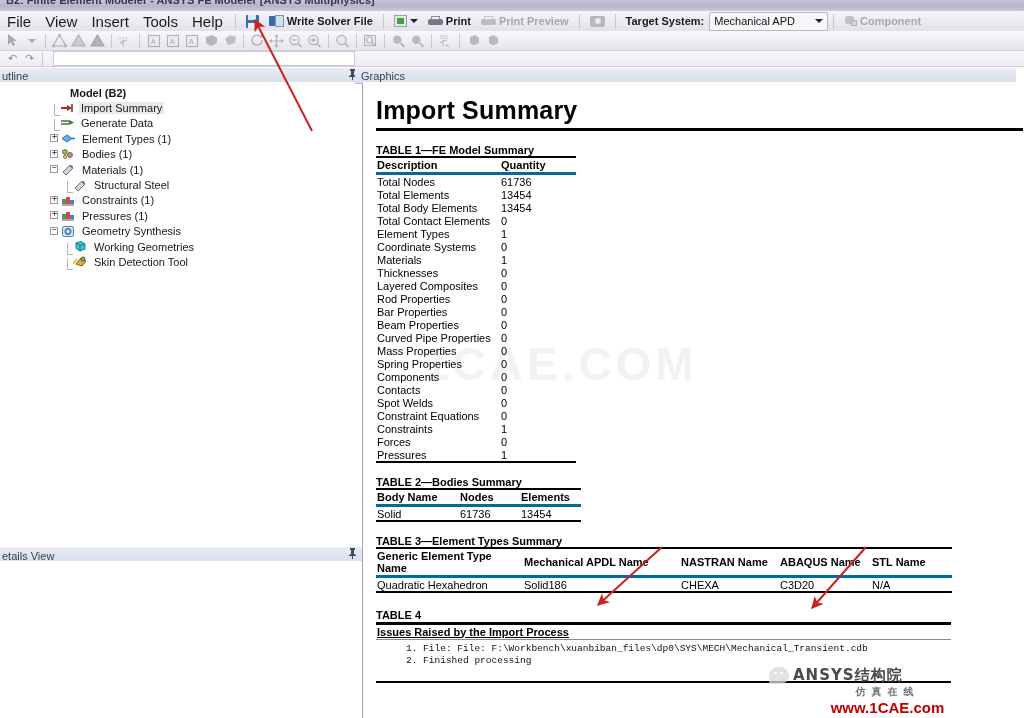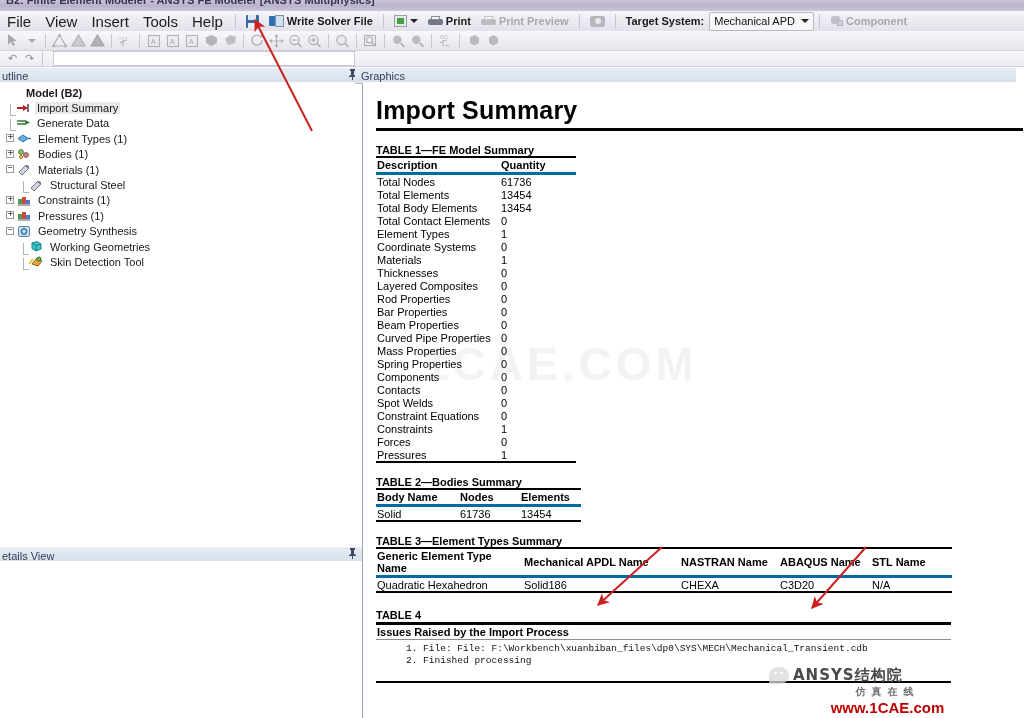--- a/index.html
+++ b/index.html
@@ -56,21 +56,21 @@
   .ic-print:after{content:"";position:absolute;left:3px;top:0px;width:9px;height:4px;background:#f2f2f2;border:1px solid #8b8b8b;box-sizing:border-box;}
   .ic-print.dim:before{background:#bcbcc2;}
   .ic-print.dim:after{border-color:#c3c3c8;background:#f4f4f6;}
   .ic-cam{width:15px;height:11px;background:#b9b6c0;border-radius:2px;position:relative;}
   .ic-cam:after{content:"";position:absolute;left:5px;top:2px;width:6px;height:6px;border-radius:50%;background:#e8e7ec;}
   .ic-comp{width:13px;height:12px;position:relative;}
   .ic-comp:before{content:"";position:absolute;left:1px;top:1px;width:9px;height:8px;border-radius:3px 3px 2px 2px;background:#c2c0c9;}
   .ic-comp:after{content:"";position:absolute;left:7px;top:5px;width:6px;height:6px;background:#d4d2da;border:1px solid #b3b1bb;box-sizing:border-box;}
 
   .combo{
-    display:flex;align-items:center;gap:6px;
+    display:flex;align-items:center;gap:20px;
     border:1px solid #b9b6c4;background:#f7f7fa;border-radius:2px;
     padding:1px 4px;font-size:11px;color:#111;height:15px;
   }
 
   
   .toolrow{
     position:absolute;left:0;top:31px;width:1024px;height:20px;
     background:linear-gradient(to bottom,#f8f7fa 0%,#eeecf2 60%,#e6e3ec 100%);
     border-bottom:1px solid #d3d1dd;
     display:flex;align-items:center;padding-left:3px;box-sizing:border-box;
@@ -107,21 +107,21 @@
     position:absolute;left:0;top:82px;width:362px;height:464px;background:#fff;
     overflow:hidden;
   }
   .details-body{
     position:absolute;left:0;top:561px;width:362px;height:157px;background:#fff;
   }
   .leftdiv{position:absolute;left:362px;top:67px;width:1px;height:651px;background:#9aa3b4;}
 
   
   .tree{padding-top:3px;font-size:11px;color:#16181c;}
-  .trow{display:flex;align-items:center;height:15.4px;white-space:nowrap;padding-left:2px;}
+  .trow{display:flex;align-items:center;height:15.4px;white-space:nowrap;padding-left:2px;margin-left:44px;}
   .trow.sel .tlabel{background:#e9e9e9;}
   .tlabel{padding:0 2px;}
   .tlabel.bold{font-weight:bold;}
   .expander{width:11px;height:11px;margin-right:1px;position:relative;flex:0 0 auto;}
   .expander.has:before{
     content:"";position:absolute;left:1px;top:1px;width:8px;height:8px;
     border:1px solid #9a9a9a;background:#fff;box-sizing:border-box;
   }
   .expander.has:after{
     content:"+";position:absolute;left:1px;top:-2px;width:9px;
@@ -171,21 +171,21 @@
   .t2 .c3{width:60px;}
   .t3 .c1{width:146px;}
   .t3 .c2{width:156px;}
   .t3 .c3{width:98px;}
   .t3 .c4{width:91px;}
   .t3 .c5{width:80px;}
 
   .t4wrap{margin-top:16px;}
   .t4-title{font-size:11px;font-weight:bold;color:#000;}
   .t4-rule{height:2.5px;background:#000;width:575px;margin-top:1px;}
-  .t4-sub{font-size:11px;font-weight:bold;color:#000;padding:1px 0 1px 1px;border-bottom:1px solid #8d8d8d;width:575px;box-sizing:border-box;}
+  .t4-sub{font-size:11px;font-weight:bold;color:#000;padding:1px 0 1px 1px;border-bottom:1px solid #8d8d8d;width:575px;box-sizing:border-box;text-decoration:underline;}
   .t4-list{
     margin:3px 0 0 0;padding-left:30px;font-family:"Liberation Mono","DejaVu Sans Mono",monospace;
     font-size:9.5px;color:#111;line-height:12px;
   }
   .t4-list li{white-space:nowrap;}
   .t4-bottom{height:2.5px;background:#000;width:575px;margin-top:14px;}
 
   
   .wm{
     position:absolute;left:60px;top:255px;font-size:46px;font-weight:bold;

